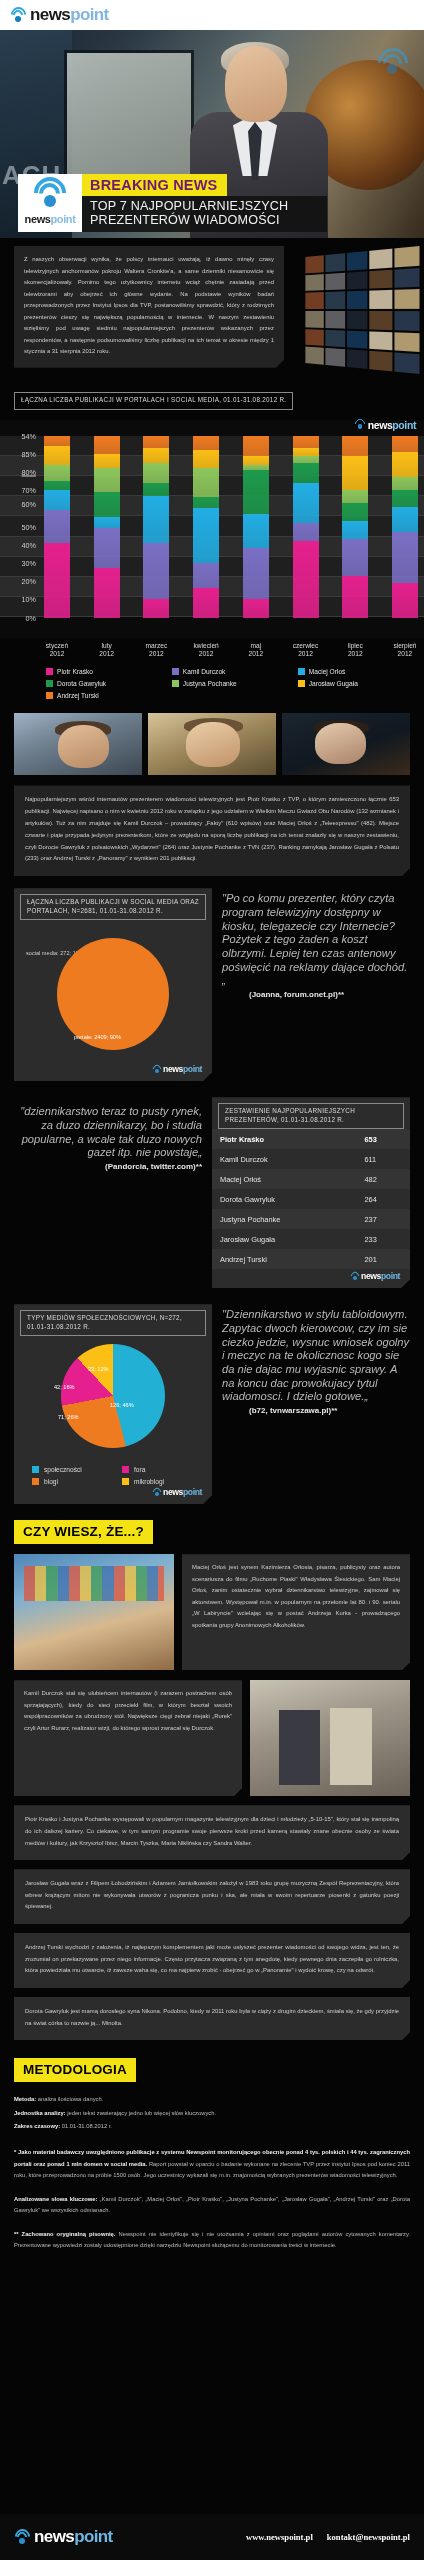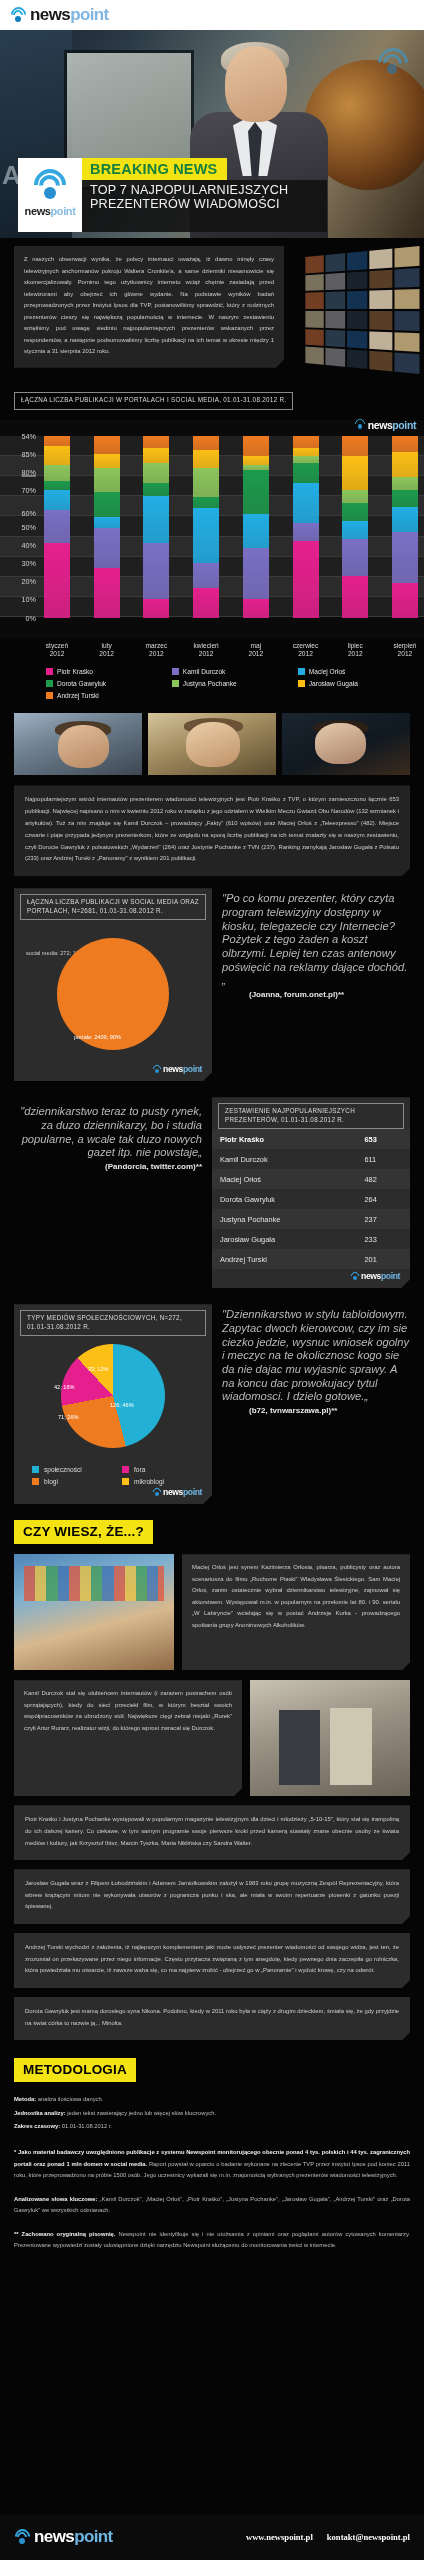--- a/index.html
+++ b/index.html
@@ -55,23 +55,23 @@
   .lt-logo { width:64px; background:#fff; display:flex; flex-direction:column; align-items:center;
              justify-content:center; padding:4px 2px; }
   .lt-wifi { width:36px; height:30px; position:relative; margin-bottom:2px;}
   .lt-wifi .arc{position:absolute;border:4px solid #35a8e0;border-radius:50%;
       border-right-color:transparent;border-bottom-color:transparent;transform:rotate(45deg);}
   .lt-wifi .l1{width:32px;height:32px;left:2px;top:-4px;} .lt-wifi .l2{width:21px;height:21px;left:7px;top:2px;}
   .lt-wifi .ld{position:absolute;width:12px;height:12px;border-radius:50%;background:#2a8fd0;left:12px;top:14px;}
   .lt-logotxt { font-size:11px; font-weight:bold; letter-spacing:-0.4px; }
   .lt-logotxt .b{color:#222;} .lt-logotxt .g{color:#86bde4;}
   .lt-right { display:flex; flex-direction:column; }
-  .lt-breaking { background:#f4e312; color:#15803d; font-weight:bold; font-size:14.5px;
+  .lt-breaking { background:#f4e312; color:#701a75; font-weight:bold; font-size:14.5px;
       padding:3px 8px 3px 8px; letter-spacing:0.2px; width:145px; }
-  .lt-title { background:rgba(18,18,18,.9); color:#f2f2f2; padding:3px 8px 21px;
+  .lt-title { background:rgba(18,18,18,.9); color:#f2f2f2; padding:3px 8px 5px;
       font-size:12.6px; line-height:1.12; letter-spacing:0.2px; width:245px; font-weight:300;}
 
   
   .intro-wrap { position:relative; padding:10px 0 8px 0; min-height:130px; }
   .intro-box { position:absolute; left:14px; top:8px; width:270px; background:#232323;
       padding:8px 10px 10px 10px; font-size:5.9px; line-height:1.95; text-align:justify; color:#cfcfcf;
       clip-path:polygon(0 0,100% 0,100% calc(100% - 8px),calc(100% - 8px) 100%,0 100%); }
   .tv-wall { position:absolute; right:6px; top:14px; width:122px; height:116px;
       display:grid; grid-template-columns:repeat(5,1fr); grid-template-rows:repeat(6,1fr); gap:2px;
       transform:perspective(240px) rotateY(-22deg); }
@@ -313,21 +313,21 @@
           <div class="row"></div>
           <div class="row"></div>
           <div class="row"></div>
           <div class="row"></div>
         </div>
       <div class="yaxis" id="yaxis">
           <span style="top: 16px;">54%</span>
           <span style="top: 34.2px;">85%</span>
           <span style="top: 52.4px; text-decoration: underline;">80%</span>
           <span style="top: 70.6px;">70%</span>
-          <span style="top: 93px; text-align: right;">60%</span>
+          <span style="top: 84px; text-align: right;">60%</span>
           <span style="top: 107px;">50%</span>
           <span style="top: 125.2px;">40%</span>
           <span style="top: 143.4px;">30%</span>
           <span style="top: 161.6px;">20%</span>
           <span style="top: 179.8px;">10%</span>
           <span style="top: 198px;">0%</span>
         </div>
       <div class="bars" id="bars">
           <div class="bar">
             <i style="height: 41%; background: linear-gradient(rgb(229, 32, 142) 0%, rgba(229, 32, 142, 0.867) 100%);"></i>

